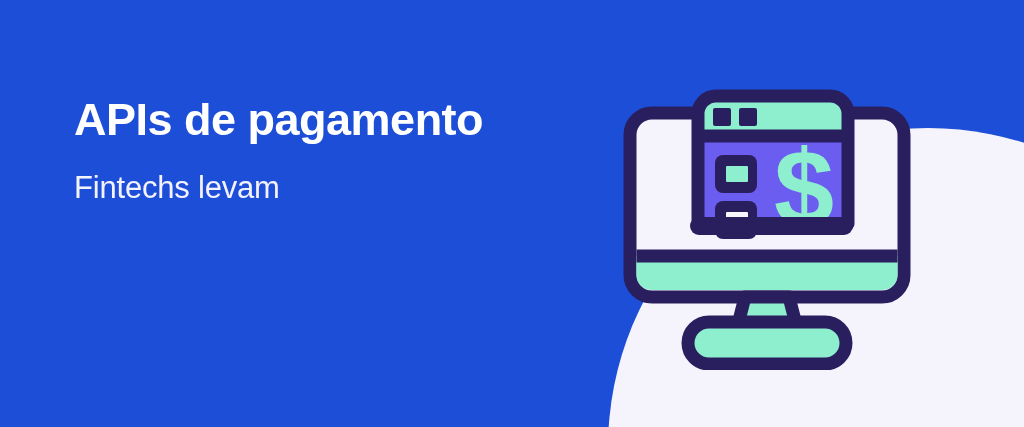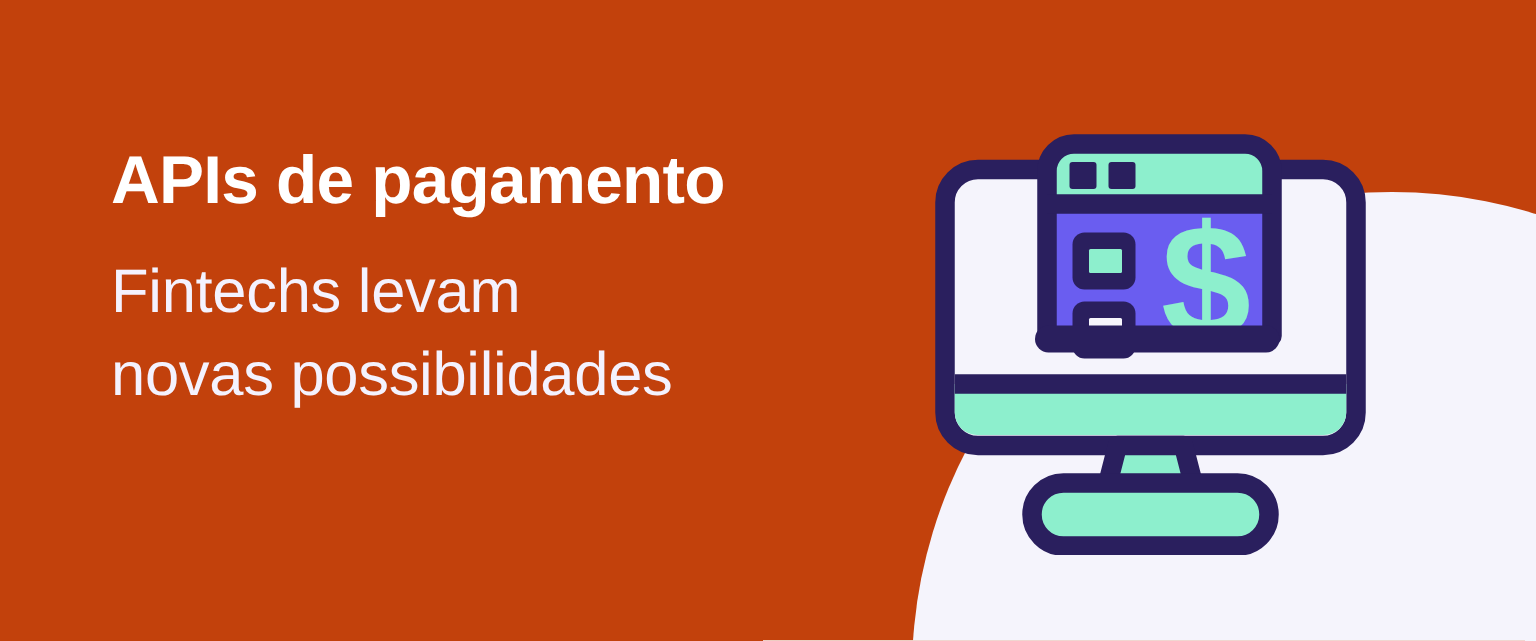--- a/index.html
+++ b/index.html
@@ -5,21 +5,21 @@
   html, body {
     margin: 0;
     padding: 0;
     background: #ffffff;
   }
   #banner {
     position: relative;
     width: 1024px;
     height: 427px;
     overflow: hidden;
-    background: #c2410c;
+    background: #1d4ed8;
     font-family: "Liberation Sans", sans-serif;
   }
   
   .bg-circle {
     position: absolute;
     left: 608px;
     top: 128px;
     width: 640px;
     height: 640px;
     border-radius: 50%;
@@ -39,21 +39,21 @@
     font-size: 45px;
     line-height: 1.05;
     font-weight: bold;
     letter-spacing: -0.5px;
     white-space: nowrap;
   }
   .subhead {
     margin: 0;
     padding-top: 24px;
     color: #f4f2fe;
-    font-size: 41px;
+    font-size: 31px;
     line-height: 1.33;
     font-weight: 300;
     letter-spacing: -0.2px;
   }
   .subhead .line { display: block; }
   
   .illustration {
     position: absolute;
     left: 612px;
     top: 60px;
@@ -67,21 +67,20 @@
 <body>
 
 <div id="banner">
 
   <div class="bg-circle"></div>
 
   <div class="text-block">
     <h1 class="headline">APIs de pagamento</h1>
     <p class="subhead">
       <span class="line">Fintechs levam</span>
-      <span class="line">novas possibilidades</span>
     </p>
   </div>
 
   <div class="illustration">
     <svg viewBox="0 0 310 310" xmlns="http://www.w3.org/2000/svg">
 
       <g>
         <rect x="18" y="53" width="274" height="184" rx="22" ry="22" fill="#f5f4fc" stroke="#2a1f5e" stroke-width="13"></rect>
 
         <path d="M 24.5 196 H 285.5 V 215 a 15 15 0 0 1 -15 15 H 39.5 a 15 15 0 0 1 -15 -15 Z" fill="#8defcd"></path>

